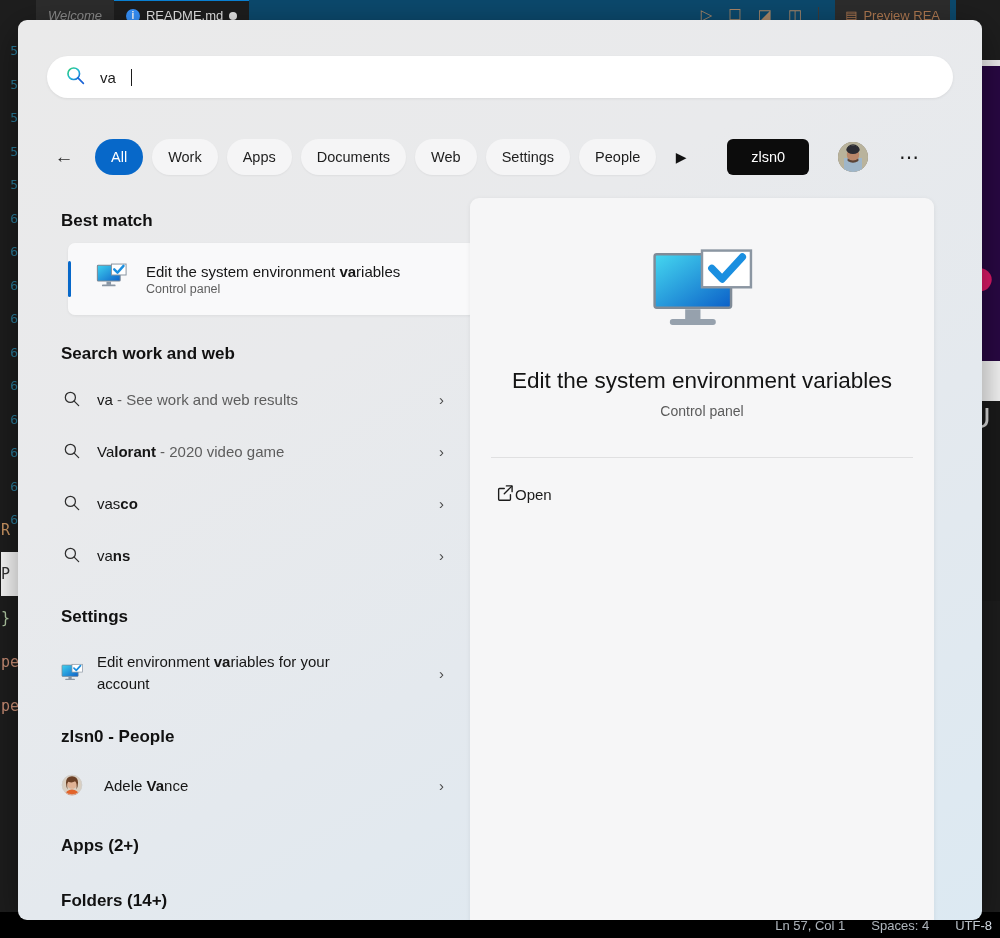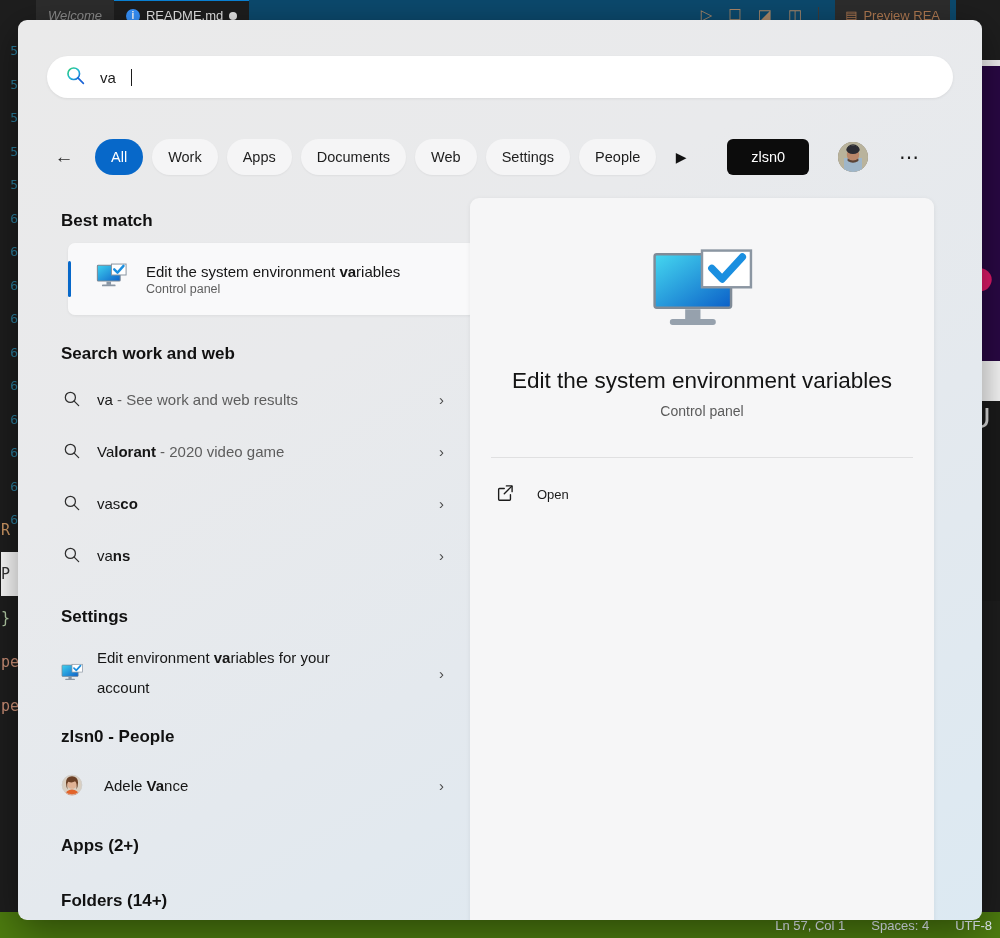--- a/index.html
+++ b/index.html
@@ -53,21 +53,21 @@
   .vs-right-strip { position:absolute; right:0; top:30px; width:35px; bottom:30px; background:#1e1e1e; }
   .vs-md-head { position:absolute; right:0; top:30px; width:35px; height:6px; background:#f3f3f3; font-size:9px;color:#333; }
   .vs-md-banner { position:absolute; right:0; top:36px; width:35px; height:295px; background:#2a0845; }
   .vs-md-logo { position:absolute; right:0; top:235px; width:35px; height:60px; }
   .vs-md-white { position:absolute; right:0; top:331px; width:35px; height:40px; background:#fbfbfb; }
   .vs-md-dark { position:absolute; right:0; top:371px; width:35px; height:200px; background:#1b1b1b; color:#ddd; font-size:30px; padding-left:4px; }
   .vs-md-link { position:absolute; right:0; top:580px; width:35px; height:20px; color:#3aa0ff; font-size:15px; }
 
   .vs-status {
     position:absolute; left:0; bottom:0; width:1000px; height:26px;
-    background:#4d7c0f; display:flex; align-items:center;
+    background:#000000; display:flex; align-items:center;
     justify-content:flex-end; gap:26px; padding-right:8px;
     font-size:13px; color:#e9f2fb;padding-left:39px;
   }
 
   
   .flyout {
     position:absolute; left:18px; top:20px; width:964px; height:900px;
     border-radius:9px;
     background:linear-gradient(150deg,#eaeaea 0%,#e9eaec 35%,#e4e9ee 62%,#dce9f2 100%);
     box-shadow:0 10px 40px rgba(0,0,0,.45);
@@ -141,22 +141,22 @@
   
   .preview {
     position:absolute; left:452px; top:178px; width:464px; height:740px;
     background:#f6f6f7; border-radius:9px; box-shadow:0 1px 5px rgba(0,0,0,.07);
   }
   .pv-icon { margin:50px auto 0; width:104px; height:92px; }
   .pv-title { margin-top:28px; text-align:center; font-size:22.5px; color:#141414; }
   .pv-sub { margin-top:9px; text-align:center; font-size:14px; color:#5b5b5b; }
   .pv-div { margin:38px 21px 0; height:1px; background:#e0e0e1; }
   .pv-action {
-    margin:14px 0 0 25px; height:44px; display:flex; align-items:center; gap:22px;
-    font-size:13px; color:#1b1b1b;
+    margin:14px 0 0 25px; height:44px; display:flex; align-items:center; 
+    font-size:15px; color:#1b1b1b;
   }
 </style>
 </head>
 <body>
 
 <div id="root">
 
   <div class="vscode">
 
     <div class="vs-tabbar">
@@ -371,21 +371,21 @@
                   <stop offset="100%" stop-color="#0d61c9"></stop>
                 </linearGradient>
               </defs>
             <rect x="1.5" y="2" width="25" height="17.5" rx="1" fill="url(#mon2)" stroke="#7b8794" stroke-width="1.1"></rect>
             <rect x="11.5" y="20" width="5" height="3.6" fill="#8a96a3"></rect>
             <rect x="6.5" y="23.2" width="15" height="2" rx="1" fill="#8a96a3"></rect>
             <rect x="17" y="0.8" width="16" height="12" fill="#ffffff" stroke="#8b96a2" stroke-width="1.1"></rect>
             <path d="M20 6.6 l3.6 3.6 l6.6 -7.4" stroke="#1a8fe0" stroke-width="2.6" fill="none" stroke-linecap="round" stroke-linejoin="round"></path>
           </svg>
         </span>
-        <span class="res-txt" style="margin-left:14px; line-height:30px; max-width:270px;"><span>Edit environment </span><span class="bold">va</span><span>riables for your account</span></span>
+        <span class="res-txt" style="margin-left:14px; line-height:22px; max-width:270px;"><span>Edit environment </span><span class="bold">va</span><span>riables for your account</span></span>
         <span class="chev">›</span>
       </div>
 
       <div class="sect-head" style="margin-top:20px;">zlsn0 - People</div>
 
       <div class="resrow" style="margin-top:12px;">
         <span style="width:22px;display:flex;align-items:center;justify-content:center;">
           <svg width="30" height="30" viewBox="0 0 30 30">
             <clipPath id="cp1">
                 <circle cx="15" cy="15" r="14"></circle>

